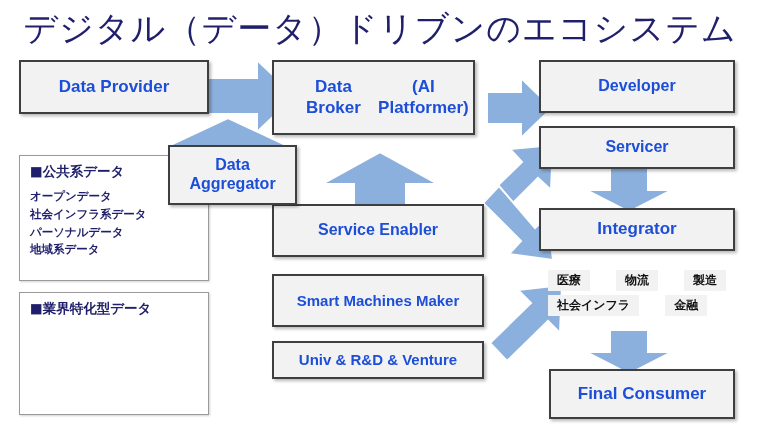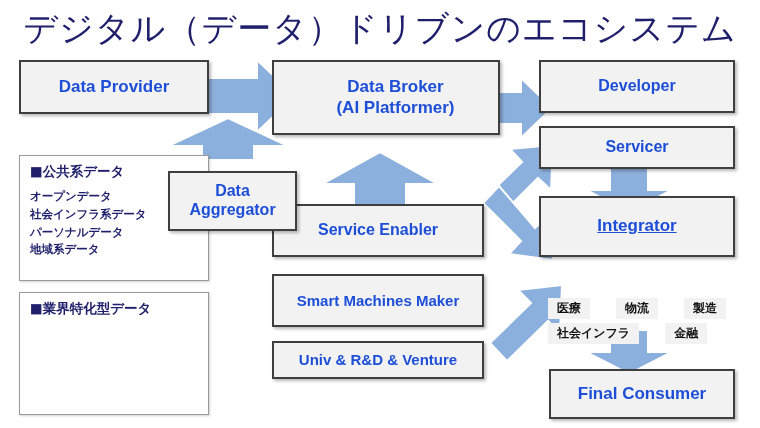--- a/index.html
+++ b/index.html
@@ -38,21 +38,21 @@
     z-index:2;
   }
   .panel-head{font-weight:bold;font-size:13.5px;margin-bottom:7px;
     font-family:"DejaVu Sans","Liberation Sans",sans-serif;}
   .panel-list{font-size:11.5px;line-height:1.55;font-weight:bold;
     font-family:"DejaVu Sans","Liberation Sans",sans-serif;}
   .panel-body{font-size:11px;line-height:1.6;font-weight:bold;
     font-family:"DejaVu Sans","Liberation Sans",sans-serif;}
 
   
-  .tags{position:absolute;z-index:3;margin-top:28px;}
+  .tags{position:absolute;z-index:3;}
   .tag-row{display:flex;margin-bottom:4px;}
   .tag{
     background:#f2f2f2;color:#111111;font-weight:bold;font-size:12px;
     padding:2px 9px;white-space:nowrap;
     font-family:"DejaVu Sans","Liberation Sans",sans-serif;
   }
 
   
   .arrow{position:absolute;z-index:1;}
   .arrow svg{display:block;overflow:visible;}
@@ -130,26 +130,26 @@
       <div>社会インフラ系データ</div>
       <div>パーソナルデータ</div>
       <div>地域系データ</div>
     </div>
   </div>
 
   <div class="panel" style="left:19px;top:271px;width:190px;height:123px;margin-top:21px;">
     <div class="panel-head">■業界特化型データ</div>
   </div>
 
-  <div class="box" style="left:168px;top:145px;width:129px;height:60px;font-size:16px;flex-direction:column;z-index:5;margin-top:26px;">
+  <div class="box" style="left:168px;top:145px;width:129px;height:60px;font-size:16px;flex-direction:column;z-index:5;">
     <span>Data</span>
     <span>Aggregator</span>
   </div>
 
-  <div class="box" style="left:272px;top:60px;width:228px;height:75px;font-size:17px;flex-direction:column;padding-left:19px;">
+  <div class="box" style="left:272px;top:60px;width:203px;height:75px;font-size:17px;padding-left:19px;">
     <span>Data Broker</span>
     <span>(AI Platformer)</span>
   </div>
 
   <div class="box" style="left:272px;top:204px;width:212px;height:53px;font-size:16px;">
     <span>Service Enabler</span>
   </div>
 
   <div class="box" style="left:272px;top:274px;width:212px;height:53px;font-size:15px;">
     <span>Smart Machines Maker</span>
@@ -160,21 +160,21 @@
   </div>
 
   <div class="box" style="left:539px;top:60px;width:196px;height:53px;font-size:16px;">
     <span>Developer</span>
   </div>
 
   <div class="box" style="left:539px;top:126px;width:196px;height:43px;font-size:16px;">
     <span>Servicer</span>
   </div>
 
-  <div class="box" style="left:539px;top:196px;width:196px;height:61px;font-size:17px;text-decoration:underline;">
+  <div class="box" style="left:539px;top:208px;width:196px;height:43px;font-size:17px;">
     <span>Integrator</span>
   </div>
 
   <div class="tags" style="left:548px;top:270px;width:190px;">
     <div class="tag-row">
       <div class="tag" style="margin-right:26px;">医療</div>
       <div class="tag" style="margin-right:26px;">物流</div>
       <div class="tag">製造</div>
     </div>
     <div class="tag-row">

